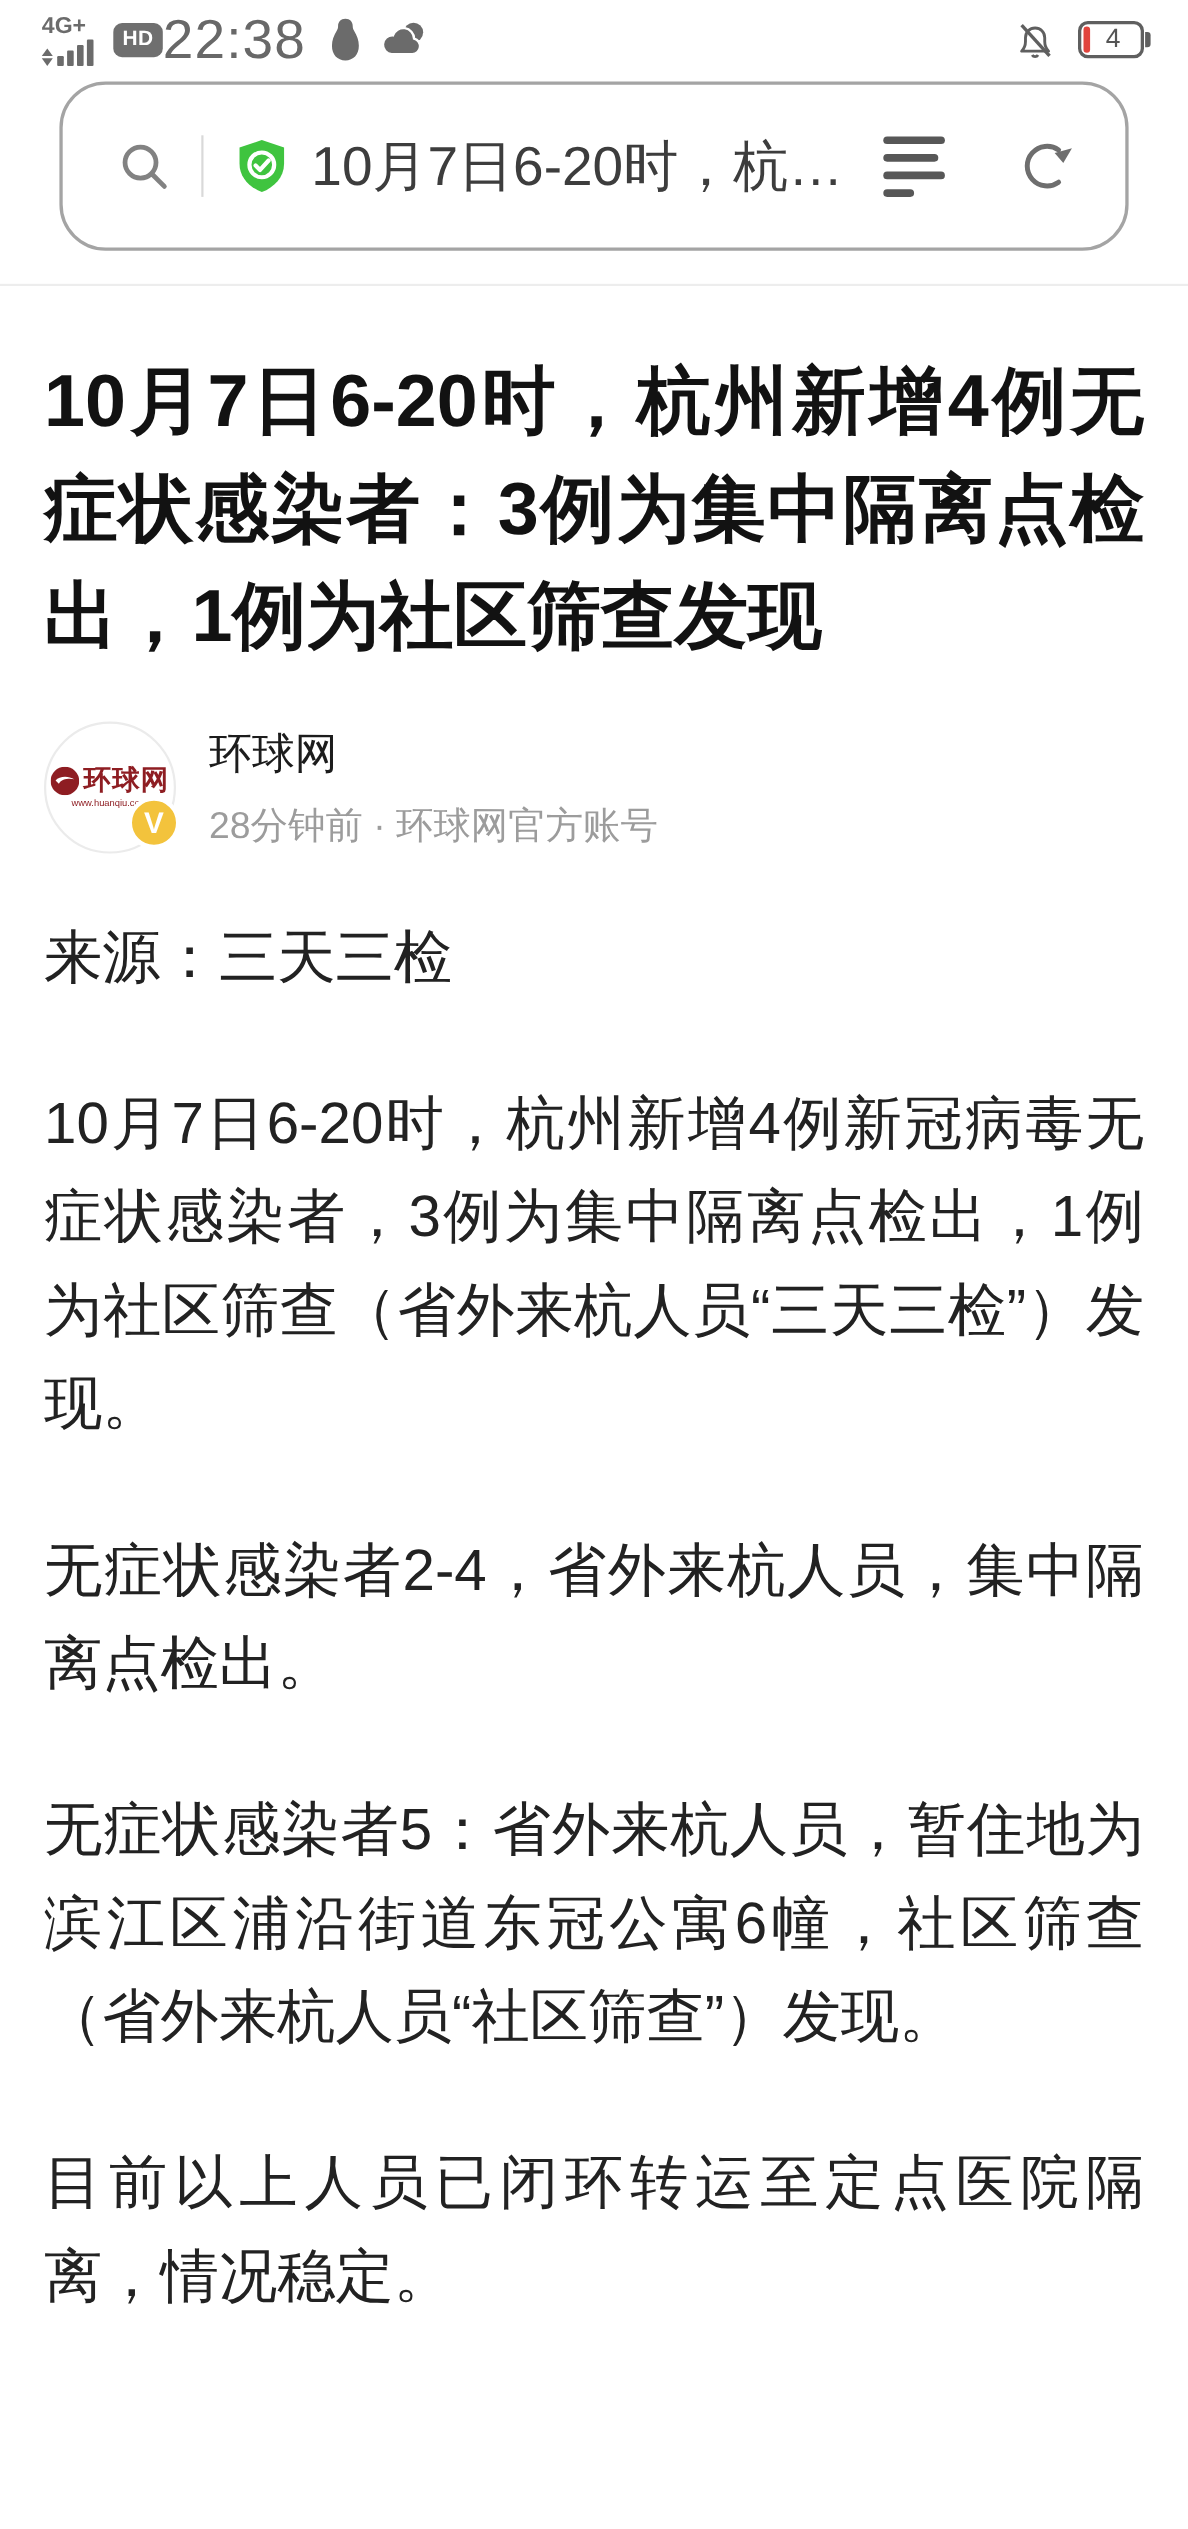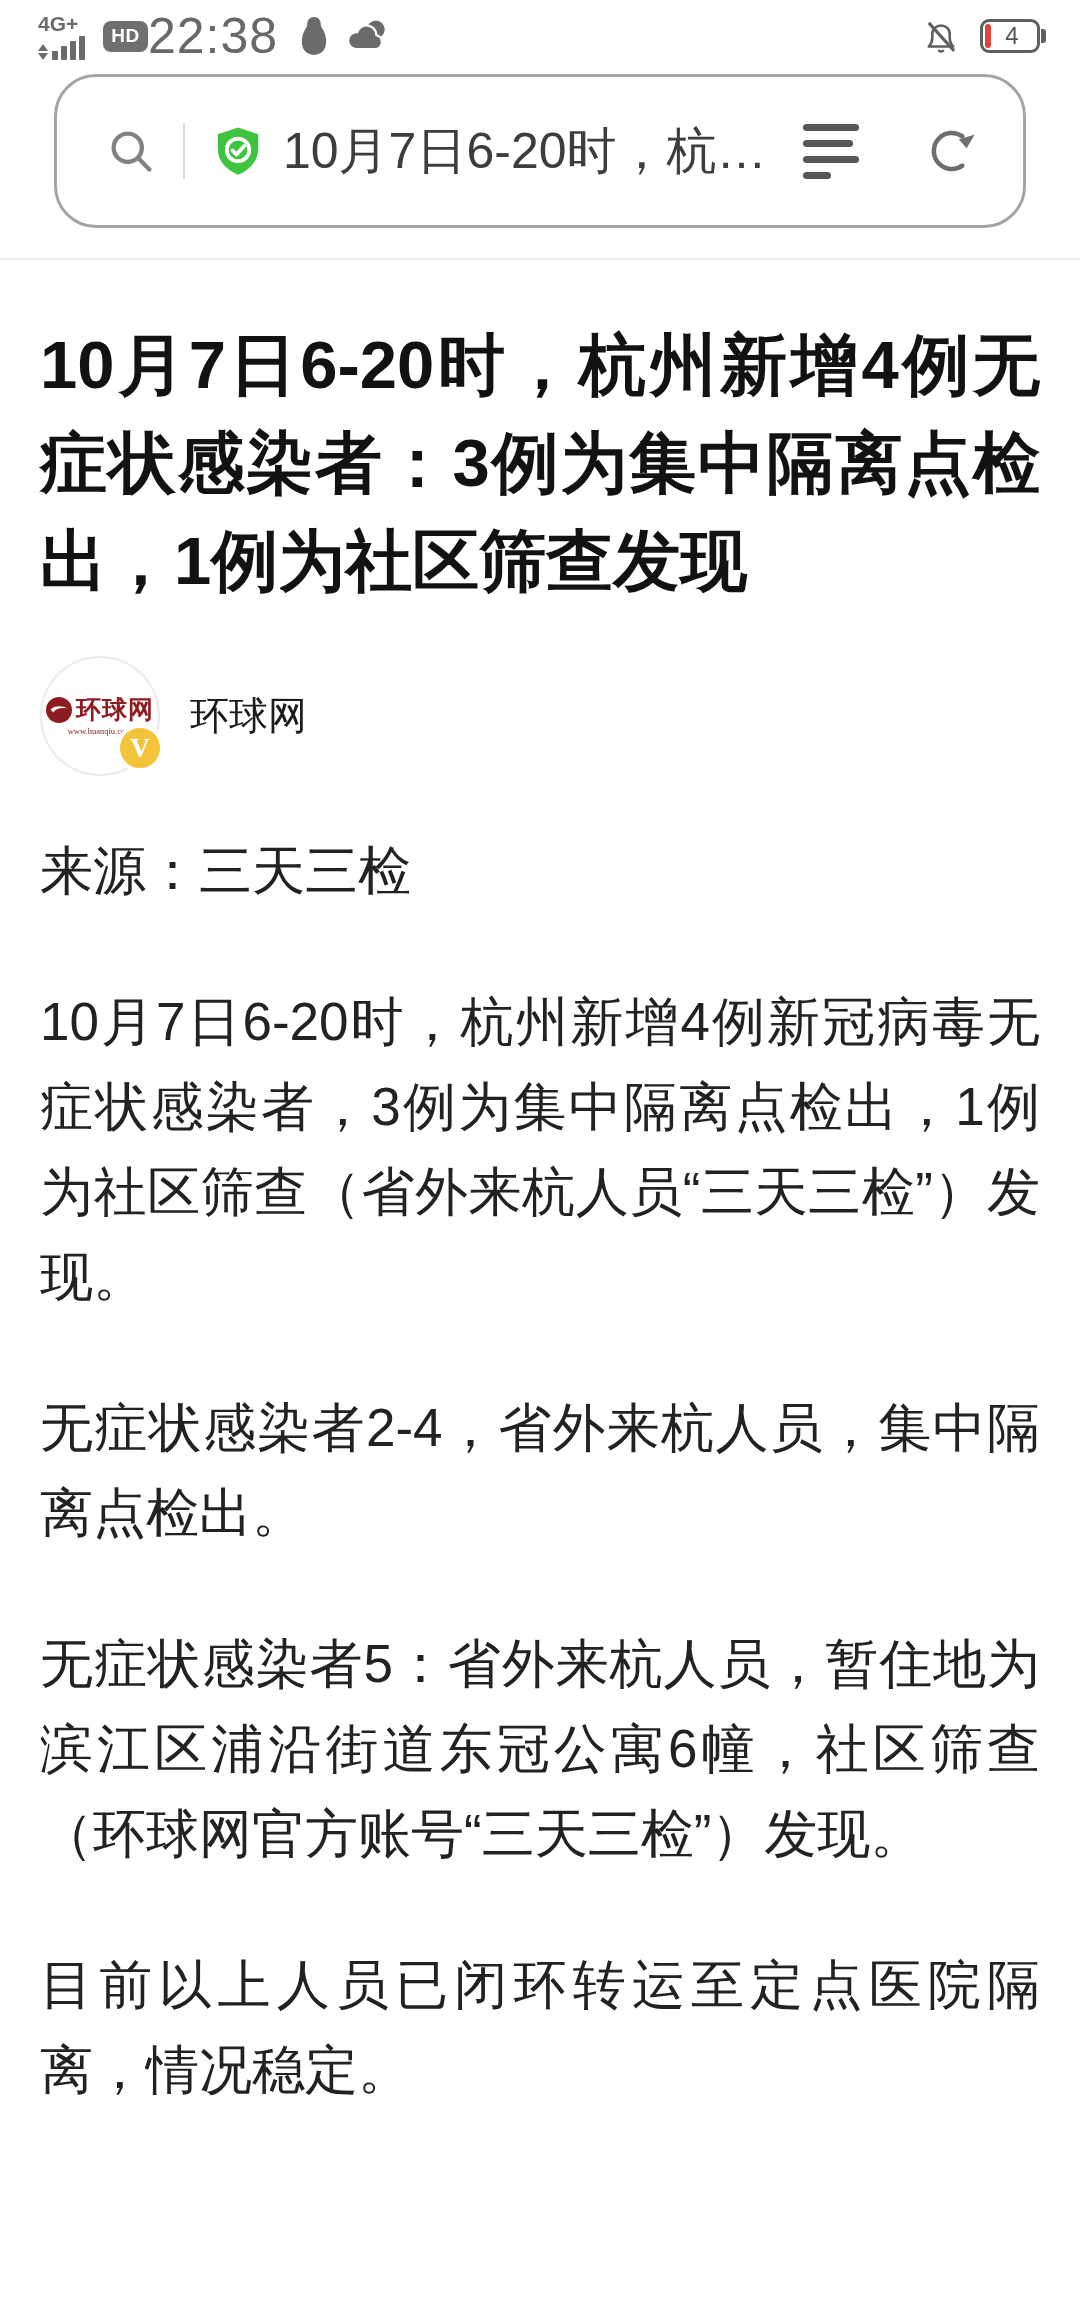--- a/index.html
+++ b/index.html
@@ -58,21 +58,21 @@
   .reader span { display:block; height:7px; background:#575757; border-radius:3.5px; }
   .r1{width:56px;} .r2{width:50px;} .r3{width:56px;} .r4{width:28px;}
   .page-divider { margin-top:30px; border-top:2px solid #ededed; }
 
   
   .article { padding:0 40px; }
   .headline {
     margin-top:56px; font-size:67px; line-height:98px; font-weight:700;
     color:#121212; text-align:justify;
   }
-  .author-row { margin-top:46px; display:flex; align-items:center;font-family:Liberation Serif, serif; }
+  .author-row { margin-top:46px; display:flex; align-items:center; }
   .avatar-wrap {
     width:120px; height:120px; border-radius:50%; border:2px solid #ebebeb;
     position:relative; flex:none; background:#fff;
     display:flex; flex-direction:column; align-items:center; justify-content:center;
   }
   .logo-row { display:flex; align-items:center; gap:4px; }
   .logo-text { color:#8e1d22; font-weight:700; font-size:25px; line-height:1; letter-spacing:1px; }
   .logo-url { font-size:10px; color:#8e1d22; margin-top:3px; line-height:1; transform:scale(.85); }
   .v-badge {
     position:absolute; right:-6px; bottom:2px; width:48px; height:48px; border-radius:50%;
@@ -169,25 +169,26 @@
             <circle cx="13" cy="13" r="13" fill="#8e1d22"></circle>
             <path d="M4.5 12.5 C8 8.5 16 8 21.5 11.5 C17 10.5 10 11 7.5 15.5 Z" fill="#fff"></path>
           </svg>
           <span class="logo-text">环球网</span>
         </div>
         <span class="logo-url">www.huanqiu.com</span>
         <span class="v-badge">V</span>
       </div>
       <div class="author-text">
         <div class="author-name">环球网</div>
+        <div class="author-meta">28分钟前 · 环球网官方账号</div>
       </div>
     </div>
 
     <div class="article-body">
       <p>来源：三天三检</p>
       <p>10月7日6-20时，杭州新增4例新冠病毒无症状感染者，3例为集中隔离点检出，1例为社区筛查（省外来杭人员“三天三检”）发现。</p>
       <p>无症状感染者2-4，省外来杭人员，集中隔离点检出。</p>
-      <p>无症状感染者5：省外来杭人员，暂住地为滨江区浦沿街道东冠公寓6幢，社区筛查（环球网官方账号“三天三检”）发现。</p>
+      <p>无症状感染者5：省外来杭人员，暂住地为滨江区浦沿街道东冠公寓6幢，社区筛查（省外来杭人员“社区筛查”）发现。</p>
       <p>目前以上人员已闭环转运至定点医院隔离，情况稳定。</p>
     </div>
   </main>
 
 </div>
 
 </body></html>

